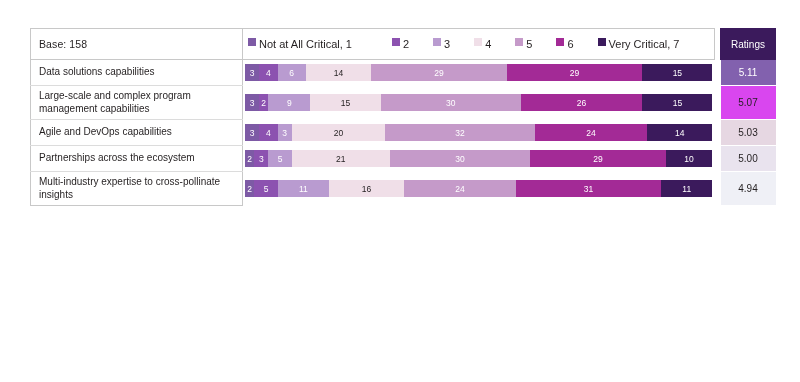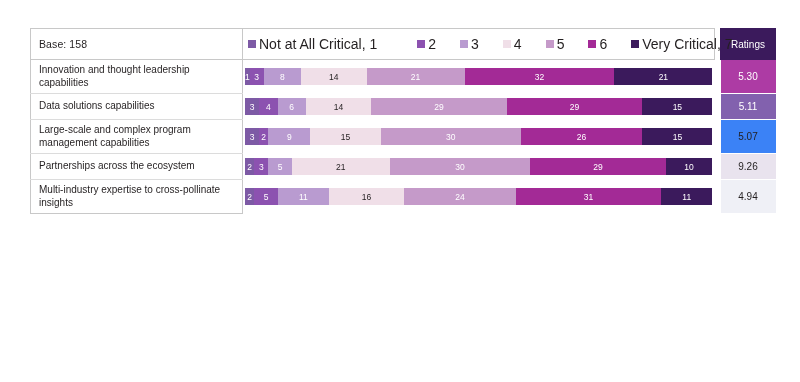--- a/index.html
+++ b/index.html
@@ -44,22 +44,22 @@
   }
   .legend{
     display:flex;
     align-items:center;
     height:30px;
     padding-left:5px;
     box-sizing:border-box;
   }
   .legend-item{
     display:flex;
-    align-items:center;
-    font-size:14px;
+    align-items:flex-start;
+    font-size:11px;
     color:#231f20;
     white-space:nowrap;
     margin-right:2px;
   }
   .legend-item .sw{
     width:8px;height:8px;
     display:inline-block;
     margin-right:3px;
     flex:0 0 auto;
   }
@@ -159,36 +159,20 @@
                 <span>Very Critical, 7</span>
               </div>
             </div>
         </td>
         <td class="hdr-gap"></td>
         <td class="hdr-rate">Ratings</td>
       </tr>
     </thead>
     <tbody id="rows-host">
         <tr>
-          <td class="lbl-cell">Innovation and thought leadership capabilities</td>
-          <td class="bars-cell">
-            <div class="bar">
-              <div class="seg" style="flex: 0 0 1%; background: rgb(125, 90, 165); color: rgb(255, 255, 255);">1</div>
-              <div class="seg" style="flex: 0 0 3%; background: rgb(140, 82, 176); color: rgb(255, 255, 255);">3</div>
-              <div class="seg" style="flex: 0 0 8%; background: rgb(185, 155, 208); color: rgb(255, 255, 255);">8</div>
-              <div class="seg" style="flex: 0 0 14%; background: rgb(240, 223, 232); color: rgb(35, 31, 32);">14</div>
-              <div class="seg" style="flex: 0 0 21%; background: rgb(197, 154, 201); color: rgb(255, 255, 255);">21</div>
-              <div class="seg" style="flex: 0 0 32%; background: rgb(163, 42, 150); color: rgb(255, 255, 255);">32</div>
-              <div class="seg" style="flex: 0 0 21%; background: rgb(59, 26, 92); color: rgb(255, 255, 255);">21</div>
-            </div>
-          </td>
-          <td class="gap-cell"></td>
-          <td class="rate-cell" style="background: rgb(173, 59, 164); color: rgb(255, 255, 255);">5.30</td>
-        </tr>
-        <tr>
           <td class="lbl-cell">Data solutions capabilities</td>
           <td class="bars-cell">
             <div class="bar">
               <div class="seg" style="flex: 0 0 3%; background: rgb(125, 90, 165); color: rgb(255, 255, 255);">3</div>
               <div class="seg" style="flex: 0 0 4%; background: rgb(140, 82, 176); color: rgb(255, 255, 255);">4</div>
               <div class="seg" style="flex: 0 0 6%; background: rgb(185, 155, 208); color: rgb(255, 255, 255);">6</div>
               <div class="seg" style="flex: 0 0 14%; background: rgb(240, 223, 232); color: rgb(35, 31, 32);">14</div>
               <div class="seg" style="flex: 0 0 29%; background: rgb(197, 154, 201); color: rgb(255, 255, 255);">29</div>
               <div class="seg" style="flex: 0 0 29%; background: rgb(163, 42, 150); color: rgb(255, 255, 255);">29</div>
               <div class="seg" style="flex: 0 0 15%; background: rgb(59, 26, 92); color: rgb(255, 255, 255);">15</div>
@@ -204,37 +188,53 @@
               <div class="seg" style="flex: 0 0 3%; background: rgb(125, 90, 165); color: rgb(255, 255, 255);">3</div>
               <div class="seg" style="flex: 0 0 2%; background: rgb(140, 82, 176); color: rgb(255, 255, 255);">2</div>
               <div class="seg" style="flex: 0 0 9%; background: rgb(185, 155, 208); color: rgb(255, 255, 255);">9</div>
               <div class="seg" style="flex: 0 0 15%; background: rgb(240, 223, 232); color: rgb(35, 31, 32);">15</div>
               <div class="seg" style="flex: 0 0 30%; background: rgb(197, 154, 201); color: rgb(255, 255, 255);">30</div>
               <div class="seg" style="flex: 0 0 26%; background: rgb(163, 42, 150); color: rgb(255, 255, 255);">26</div>
               <div class="seg" style="flex: 0 0 15%; background: rgb(59, 26, 92); color: rgb(255, 255, 255);">15</div>
             </div>
           </td>
           <td class="gap-cell"></td>
-          <td class="rate-cell" style="background: #3b82f6; color: rgb(35, 31, 32);">5.07</td>
+          <td class="rate-cell" style="background: #d946ef; color: rgb(35, 31, 32);">5.07</td>
+        </tr>
+        <tr>
+          <td class="lbl-cell">Agile and DevOps capabilities</td>
+          <td class="bars-cell">
+            <div class="bar">
+              <div class="seg" style="flex: 0 0 3%; background: rgb(125, 90, 165); color: rgb(255, 255, 255);">3</div>
+              <div class="seg" style="flex: 0 0 4%; background: rgb(140, 82, 176); color: rgb(255, 255, 255);">4</div>
+              <div class="seg" style="flex: 0 0 3%; background: rgb(185, 155, 208); color: rgb(255, 255, 255);">3</div>
+              <div class="seg" style="flex: 0 0 20%; background: rgb(240, 223, 232); color: rgb(35, 31, 32);">20</div>
+              <div class="seg" style="flex: 0 0 32%; background: rgb(197, 154, 201); color: rgb(255, 255, 255);">32</div>
+              <div class="seg" style="flex: 0 0 24%; background: rgb(163, 42, 150); color: rgb(255, 255, 255);">24</div>
+              <div class="seg" style="flex: 0 0 14%; background: rgb(59, 26, 92); color: rgb(255, 255, 255);">14</div>
+            </div>
+          </td>
+          <td class="gap-cell"></td>
+          <td class="rate-cell" style="background: rgb(230, 215, 226); color: rgb(35, 31, 32);">5.03</td>
         </tr>
         <tr>
           <td class="lbl-cell">Partnerships across the ecosystem</td>
           <td class="bars-cell">
             <div class="bar">
               <div class="seg" style="flex: 0 0 2%; background: rgb(125, 90, 165); color: rgb(255, 255, 255);">2</div>
               <div class="seg" style="flex: 0 0 3%; background: rgb(140, 82, 176); color: rgb(255, 255, 255);">3</div>
               <div class="seg" style="flex: 0 0 5%; background: rgb(185, 155, 208); color: rgb(255, 255, 255);">5</div>
               <div class="seg" style="flex: 0 0 21%; background: rgb(240, 223, 232); color: rgb(35, 31, 32);">21</div>
               <div class="seg" style="flex: 0 0 30%; background: rgb(197, 154, 201); color: rgb(255, 255, 255);">30</div>
               <div class="seg" style="flex: 0 0 29%; background: rgb(163, 42, 150); color: rgb(255, 255, 255);">29</div>
               <div class="seg" style="flex: 0 0 10%; background: rgb(59, 26, 92); color: rgb(255, 255, 255);">10</div>
             </div>
           </td>
           <td class="gap-cell"></td>
-          <td class="rate-cell" style="background: rgb(233, 227, 238); color: rgb(35, 31, 32);">9.26</td>
+          <td class="rate-cell" style="background: rgb(233, 227, 238); color: rgb(35, 31, 32);">5.00</td>
         </tr>
         <tr>
           <td class="lbl-cell">Multi-industry expertise to cross-pollinate insights</td>
           <td class="bars-cell">
             <div class="bar">
               <div class="seg" style="flex: 0 0 2%; background: rgb(125, 90, 165); color: rgb(255, 255, 255);">2</div>
               <div class="seg" style="flex: 0 0 5%; background: rgb(140, 82, 176); color: rgb(255, 255, 255);">5</div>
               <div class="seg" style="flex: 0 0 11%; background: rgb(185, 155, 208); color: rgb(255, 255, 255);">11</div>
               <div class="seg" style="flex: 0 0 16%; background: rgb(240, 223, 232); color: rgb(35, 31, 32);">16</div>
               <div class="seg" style="flex: 0 0 24%; background: rgb(197, 154, 201); color: rgb(255, 255, 255);">24</div>

